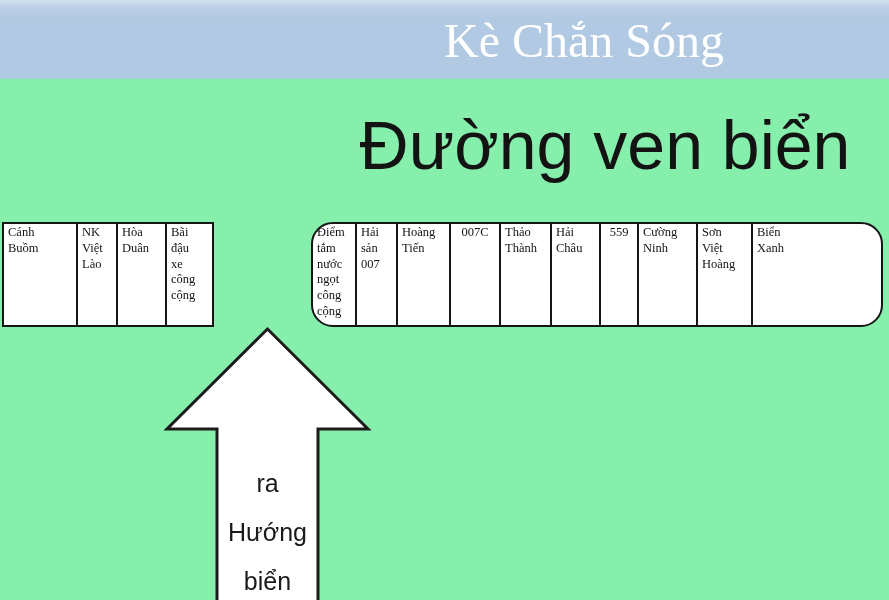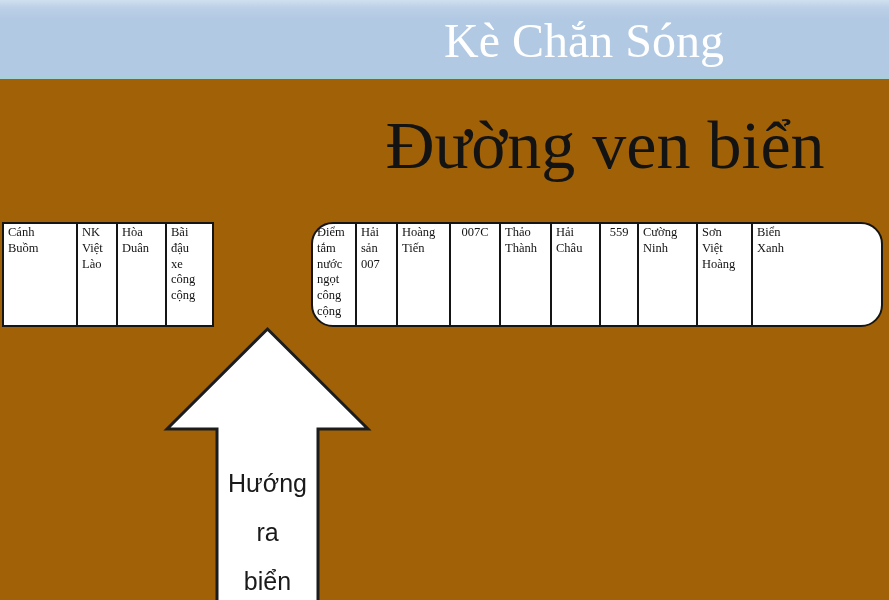--- a/index.html
+++ b/index.html
@@ -2,21 +2,21 @@
 <html><head>
 <meta charset="utf-8">
 <style>
   html, body { margin: 0; padding: 0; }
   body { background: #ffffff; }
 
   .slide {
     position: relative;
     width: 889px;
     height: 600px;
-    background: #a16207;
+    background: #86efac;
     overflow: hidden;
     font-family: "Liberation Serif", serif;
   }
 
   
   .header-bar {
     position: absolute;
     top: 0; left: 0;
     width: 889px;
     height: 76px;
@@ -39,21 +39,21 @@
 
   
   .main-title {
     position: absolute;
     top: 106px;
     left: 345px;
     width: 520px;
     text-align: center;
     font-size: 68px;
     color: #131313;
-    font-family: Liberation Serif, serif;
+    font-family: Liberation Sans, sans-serif;
     white-space: nowrap;
   }
 
   
   .booth-row {
     position: absolute;
     top: 222px;
     height: 105px;
     display: flex;
     border: 2px solid #151515;
@@ -151,18 +151,18 @@
 Hoàng</div>
     <div class="booth-cell" style="width:46px">Biển
 Xanh</div>
   </div>
 
   <svg class="sea-arrow-svg" viewBox="150 320 240 286" xmlns="http://www.w3.org/2000/svg">
     <polygon points="267.5,329 167,429 217,429 217,608 318,608 318,429 368,429" fill="#ffffff" stroke="#1c1c1c" stroke-width="3" stroke-linejoin="miter"></polygon>
   </svg>
 
   <div class="arrow-label">
+    <div class="arrow-label-line">ra</div>
     <div class="arrow-label-line">Hướng</div>
-    <div class="arrow-label-line">ra</div>
     <div class="arrow-label-line">biển</div>
   </div>
 
 </div>
 
 </body></html>

